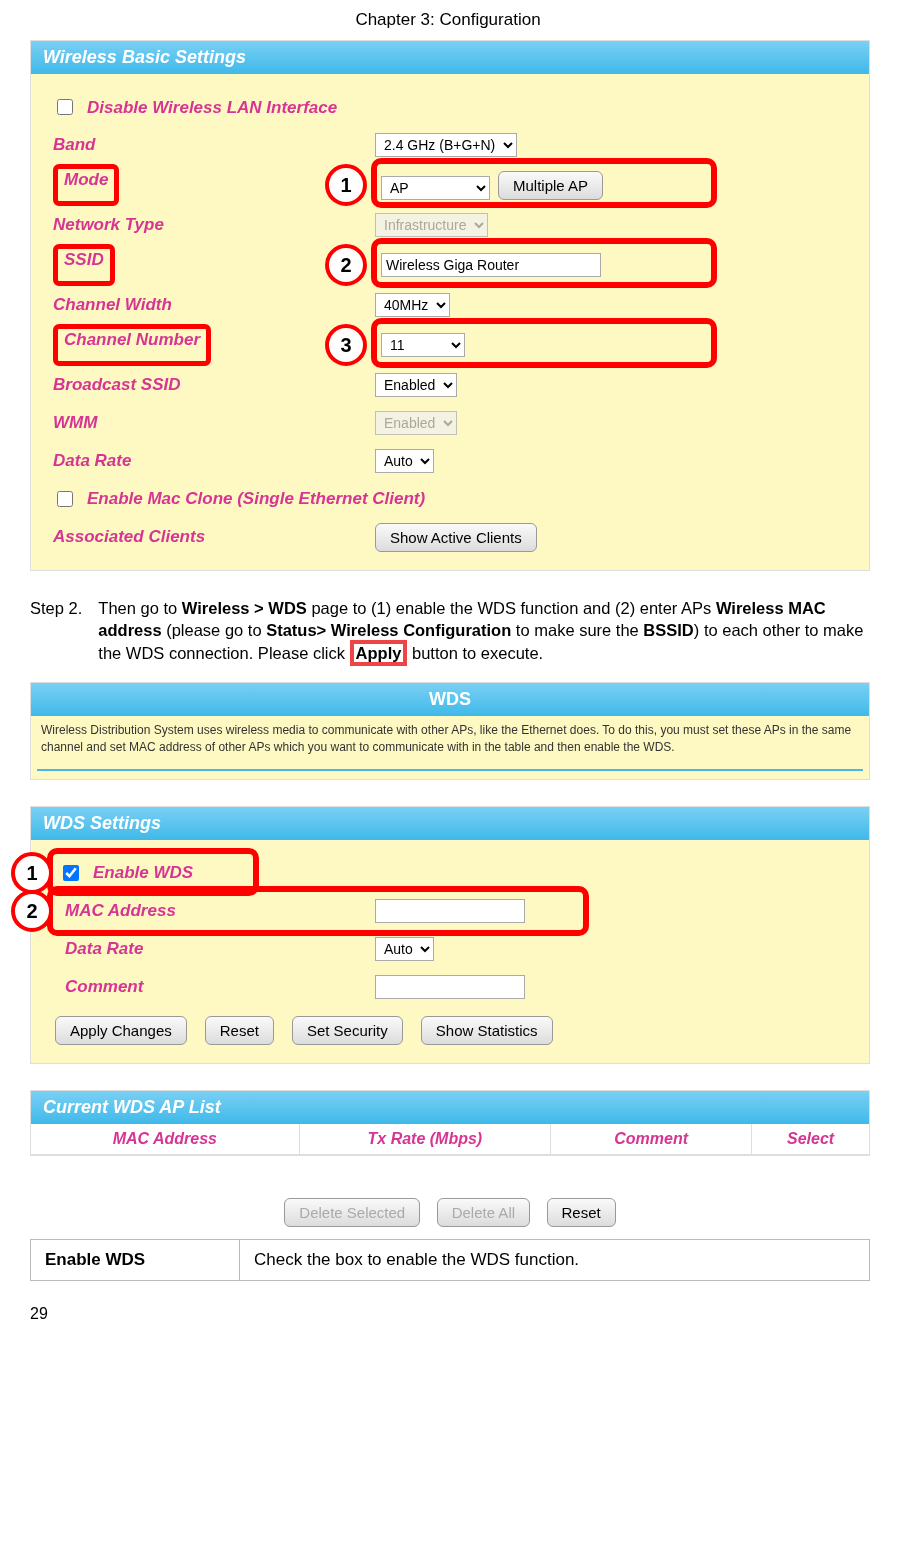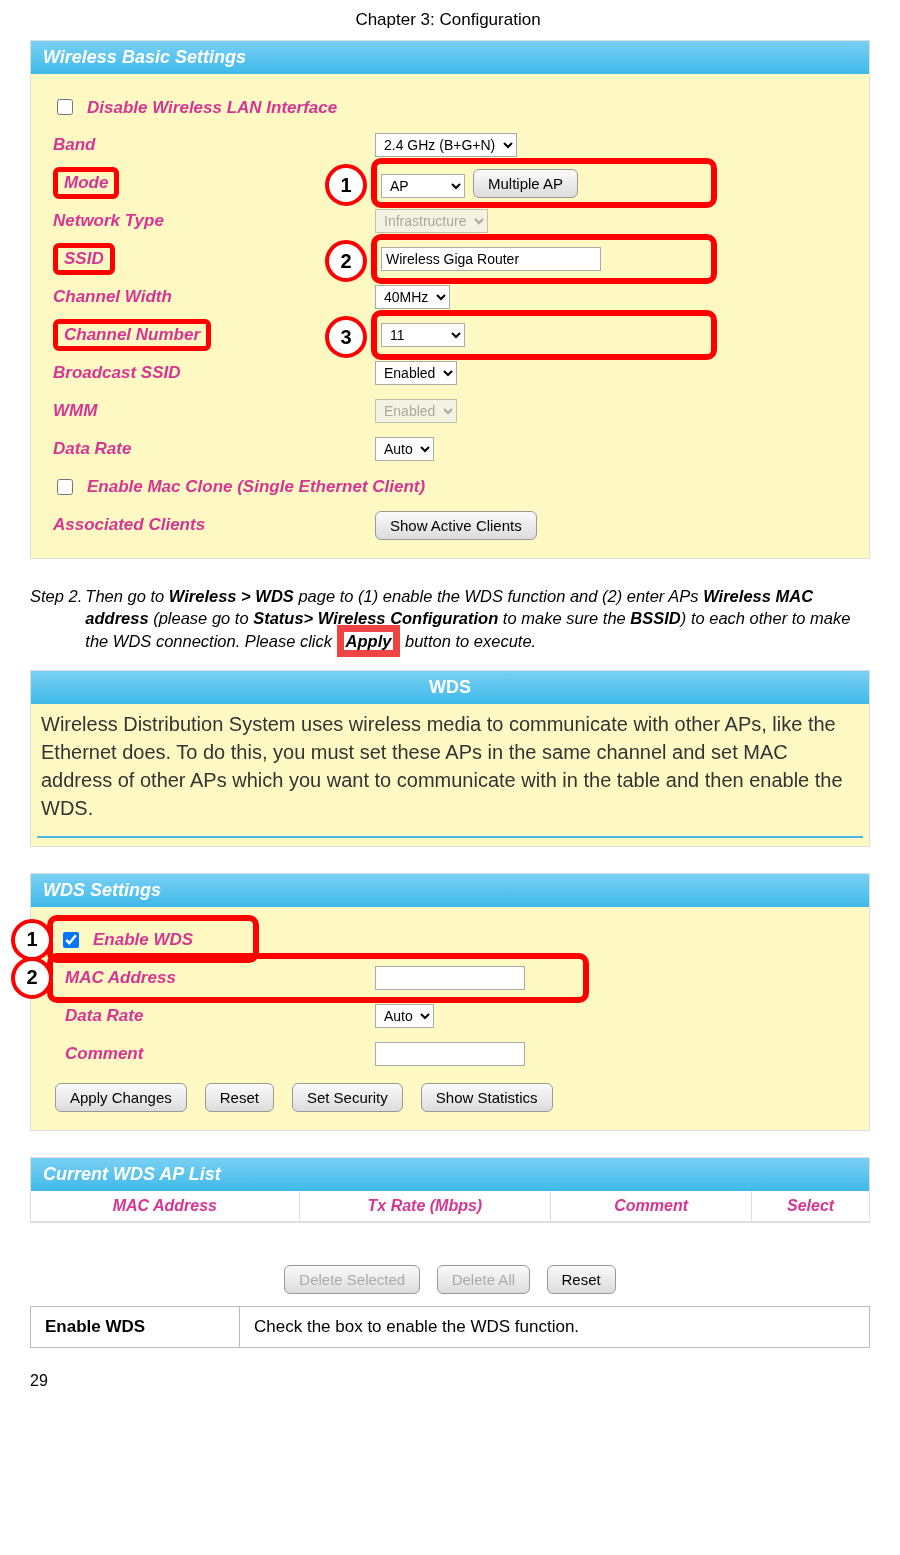--- a/index.html
+++ b/index.html
@@ -82,21 +82,21 @@
     cursor: pointer;
   }
   .btn[disabled] { color: #aaa; cursor: default; }
   input[type=checkbox] {
     width: 16px; height: 16px;
     margin-right: 14px;
   }
   .red-outline {
     border: 5px solid #f00;
     border-radius: 6px;
-    padding: 1px 6px 1px 6px;
+    padding: 1px 6px 11px 6px;
     display: inline-block;
   }
   .red-outline-ctrl {
     position: absolute;
     border: 6px solid #f00;
     border-radius: 10px;
     pointer-events: none;
   }
   .callout {
     position: absolute;
@@ -107,36 +107,35 @@
     display: flex;
     align-items: center;
     justify-content: center;
     font-weight: bold;
     font-size: 20px;
     color: #000;
     z-index: 5;
   }
   .step-block {
     display: flex;
-    gap: 3px;
+    gap: 16px;
     font-size: 16.5px;
     margin: 0 0 18px 0;
     line-height: 1.35;
-    font-style: italic;
   }
   .step-label {
     font-family: "Arial", sans-serif;
     white-space: nowrap;
   }
   .boxed {
-    border: 7px solid #ef4444;
+    border: 4px solid #ef4444;
     padding: 0 2px;
   }
   .desc-text {
-    font-size: 20px;
+    font-size: 12px;
     color: #333;
     line-height: 1.4;
     padding: 6px 10px 0 10px;
   }
   hr.blue {
     border: none;
     border-top: 2px solid #49b7e8;
     margin: 14px 6px 0 6px;
   }
   .btn-row {
@@ -209,21 +208,21 @@
         </div>
       </div>
 
       <div class="row rel">
         <div class="label-col">
           <span class="red-outline pinklabel">Mode</span>
         </div>
         <div class="callout" style="left:280px;top:0px;">1</div>
         <div class="red-outline-ctrl" style="left:326px;top:-6px;width:334px;height:38px;"></div>
         <div class="ctrl-col" style="padding-left:6px;">
-          <select style="width:84px;"><option>AP</option></select>
+          <select style="width:109px;"><option>AP</option></select>
           <button class="btn">Multiple AP</button>
         </div>
       </div>
 
       <div class="row">
         <div class="label-col"><span class="pinklabel">Network Type</span></div>
         <div class="ctrl-col">
           <select disabled=""><option>Infrastructure</option></select>
         </div>
       </div>

